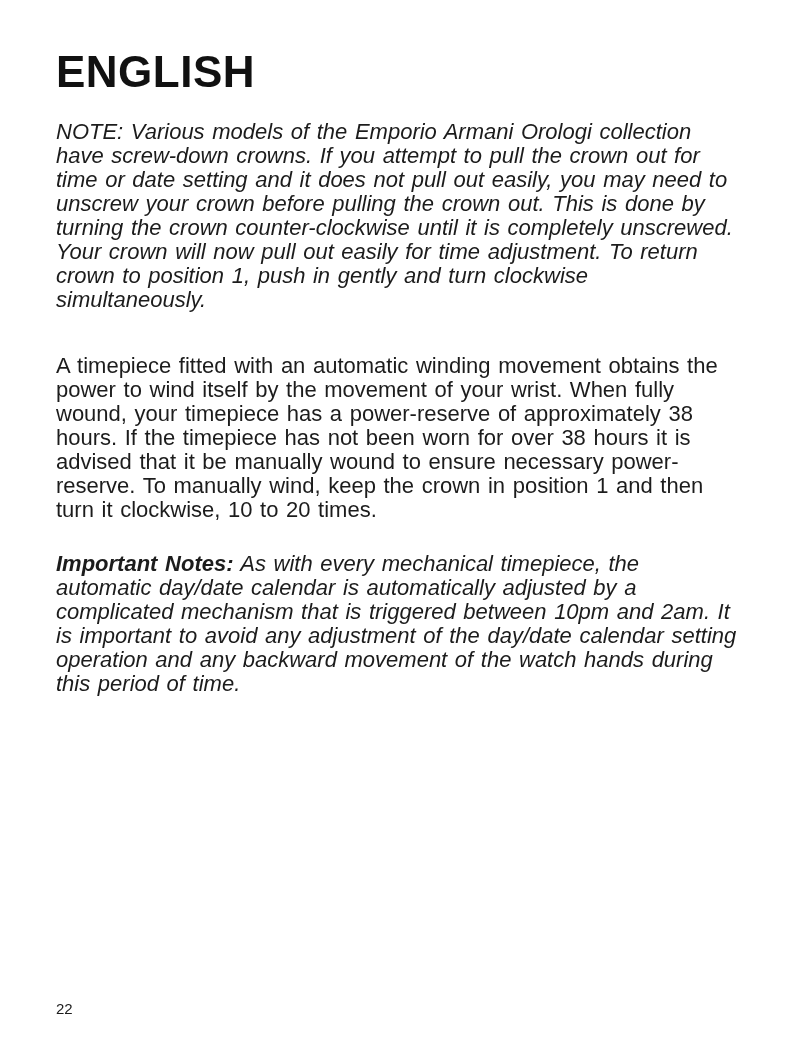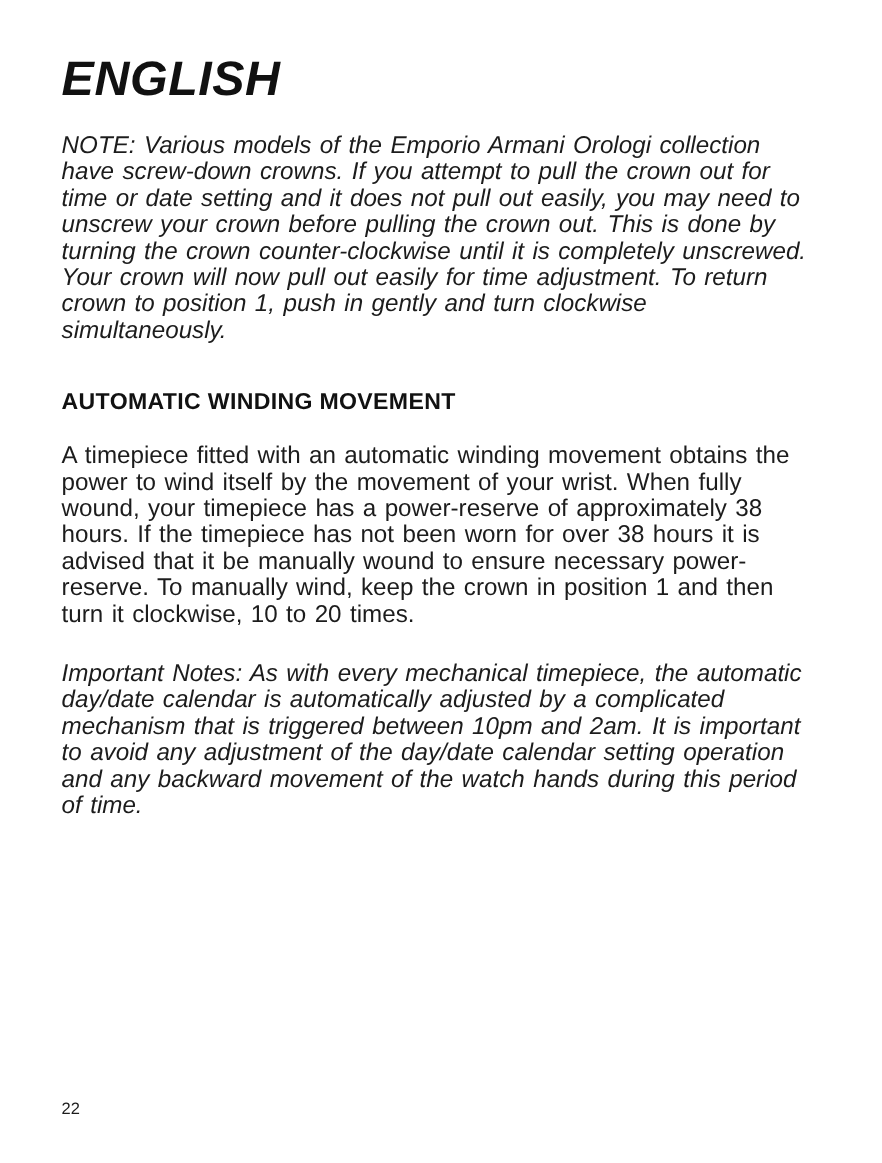--- a/index.html
+++ b/index.html
@@ -21,21 +21,20 @@
     height: 1057px;
     padding: 50px 60px 0 56px;
   }
   .doc-title {
     margin: 0 0 26px 0;
     font-size: 44px;
     line-height: 1.0;
     font-weight: bold;
     letter-spacing: 0.5px;
     color: #111111;
-    font-style: italic;
   }
   .para {
     margin: 0 0 24px 0;
     font-size: 22px;
     line-height: 24px;
     max-width: 684px;
     word-spacing: 1.5px;
     color: #1c1c1c;
   }
   .italic {
@@ -45,21 +44,21 @@
     margin-bottom: 42px;
   }
   .section-heading {
     margin: 0 0 24px 0;
     font-size: 21px;
     font-weight: bold;
     letter-spacing: 0.3px;
     color: #111111;
   }
   .bold-italic-lead {
-    font-weight: normal;
+    font-weight: bold;
     font-style: italic;
   }
   .important-para {
     margin-top: 30px;
     margin-bottom: 30px;
   }
   .page-number {
     position: absolute;
     left: 56px;
     bottom: 40px;
@@ -69,21 +68,20 @@
 </style>
 </head>
 <body>
 
 <div class="page">
 
   <h1 class="doc-title">ENGLISH</h1>
 
   <p class="para italic note-para">NOTE: Various models of the Emporio Armani Orologi collection have screw-down crowns. If you attempt to pull the crown out for time or date setting and it does not pull out easily, you may need to unscrew your crown before pulling the crown out. This is done by turning the crown counter-clockwise until it is completely unscrewed. Your crown will now pull out easily for time adjustment. To return crown to position 1, push in gently and turn clockwise simultaneously.</p>
 
-  <h2 class="section-heading">AUTOMATIC WINDING MOVEMENT</h2>
 
   <p class="para">A timepiece fitted with an automatic winding movement obtains the power to wind itself by the movement of your wrist. When fully wound, your timepiece has a power-reserve of approximately 38 hours. If the timepiece has not been worn for over 38 hours it is advised that it be manually wound to ensure necessary power-reserve. To manually wind, keep the crown in position 1 and then turn it clockwise, 10 to 20 times.</p>
 
   <p class="para italic important-para"><span class="bold-italic-lead">Important Notes:</span><span> As with every mechanical timepiece, the automatic day/date calendar is automatically adjusted by a complicated mechanism that is triggered between 10pm and 2am. It is important to avoid any adjustment of the day/date calendar setting operation and any backward movement of the watch hands during this period of time.</span></p>
 
 
   <div class="page-number">22</div>
 
 </div>
 

